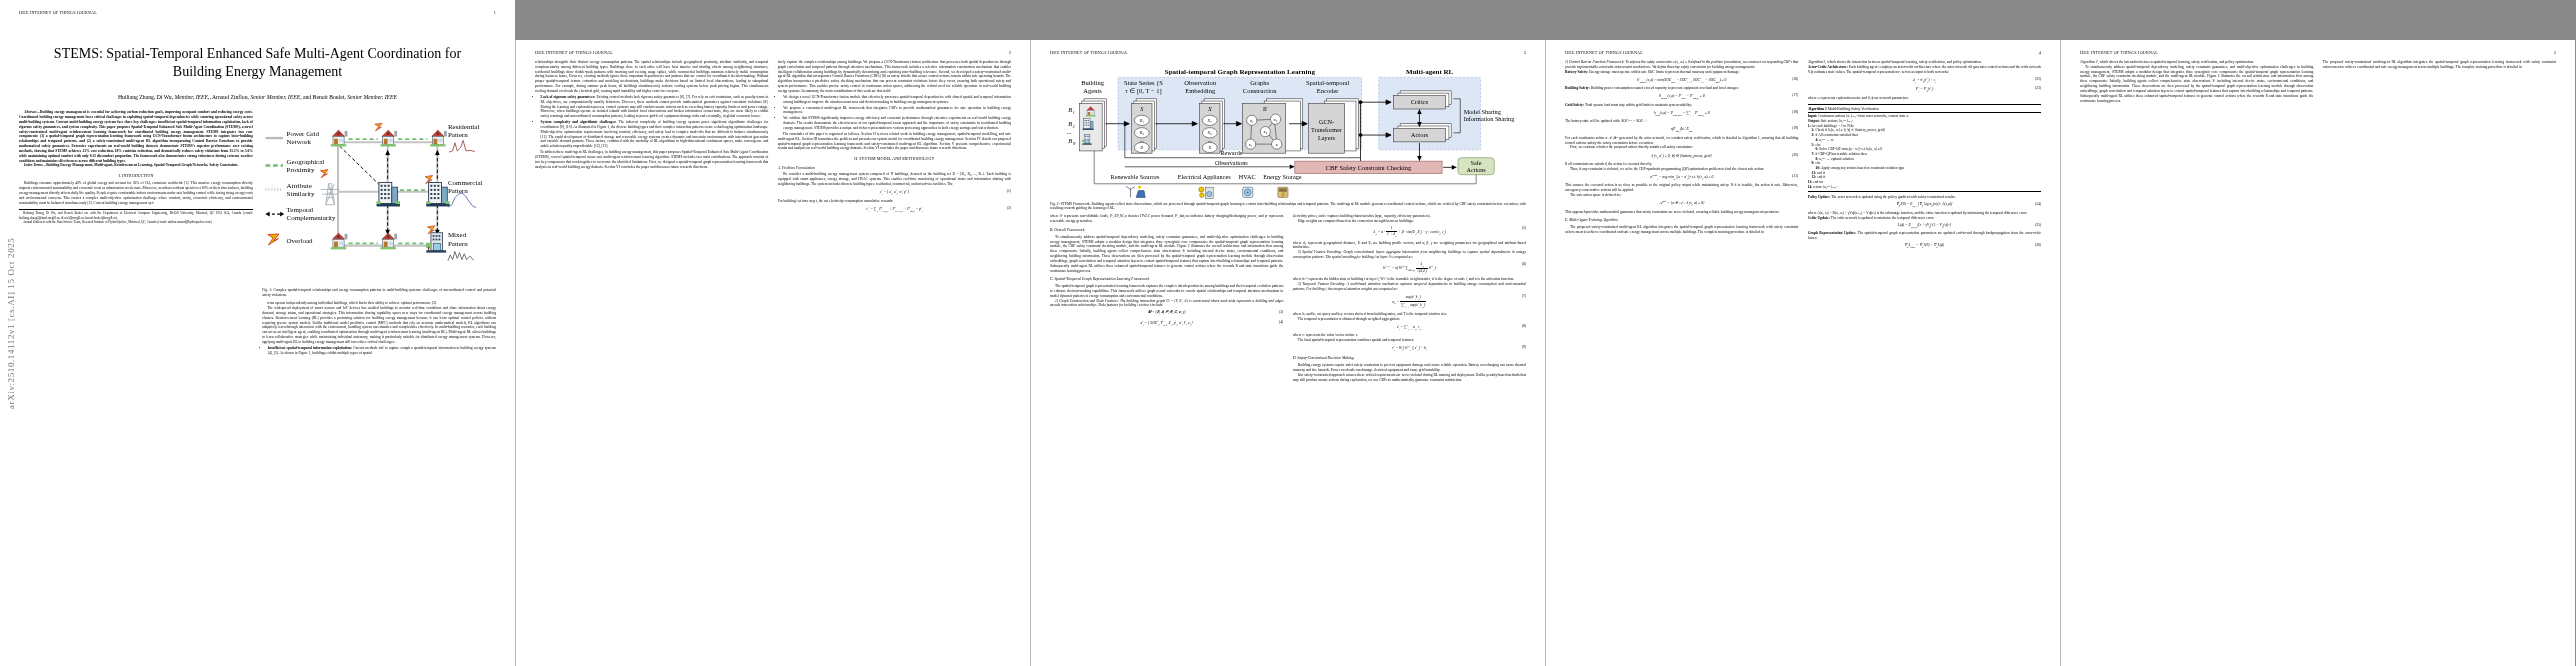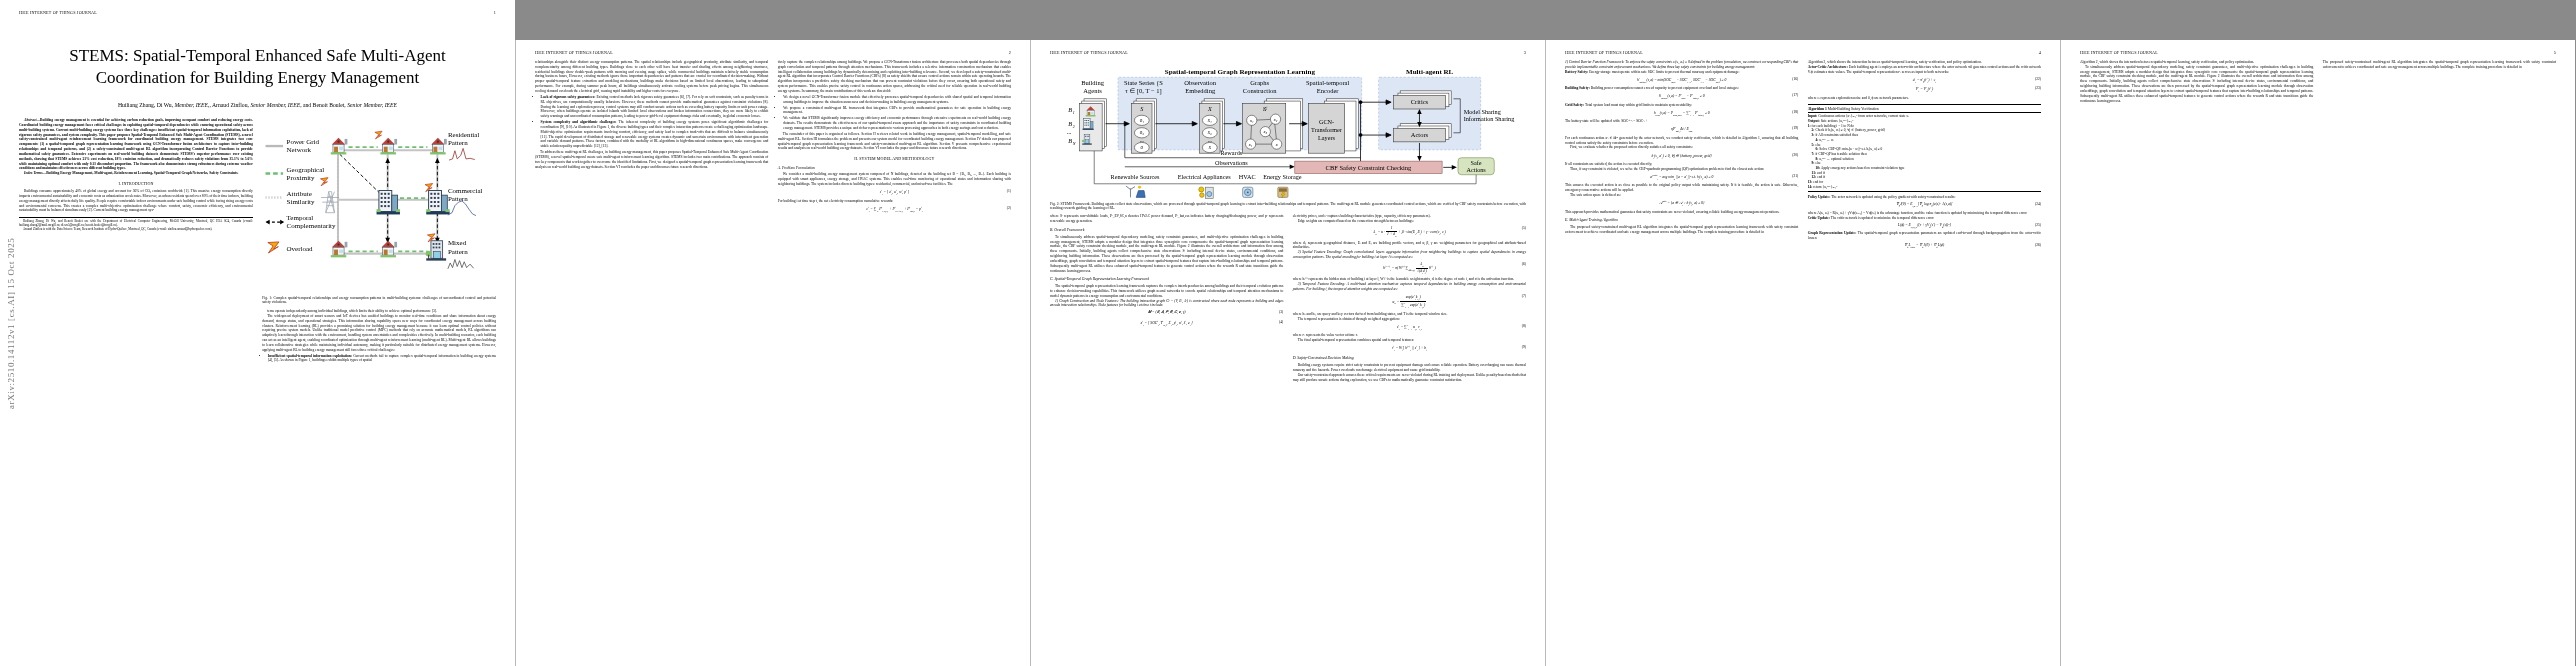--- a/index.html
+++ b/index.html
@@ -50,21 +50,21 @@
     font-family: "Liberation Serif", serif;
     font-size: 9px;
     color: #7a7a7a;
     letter-spacing: 0.6px;
     white-space: nowrap;
   }
 
   
   .titleblock { text-align: center; margin: 29px 0 0 0; padding: 0 25.6px; }
   .paper-title {
-    font-size: 17px; line-height: 1.30; font-weight: normal;
+    font-size: 14px; line-height: 1.30; font-weight: normal;
     font-family: "Liberation Serif", serif;
     margin: 0 0 0 0;
   }
   .authors {
     font-size: 5.7px; line-height: 1.42; margin-top: 12.2px; padding: 0 9px;
   }
   .authors i { font-style: italic; }
 
   
   .cols {

